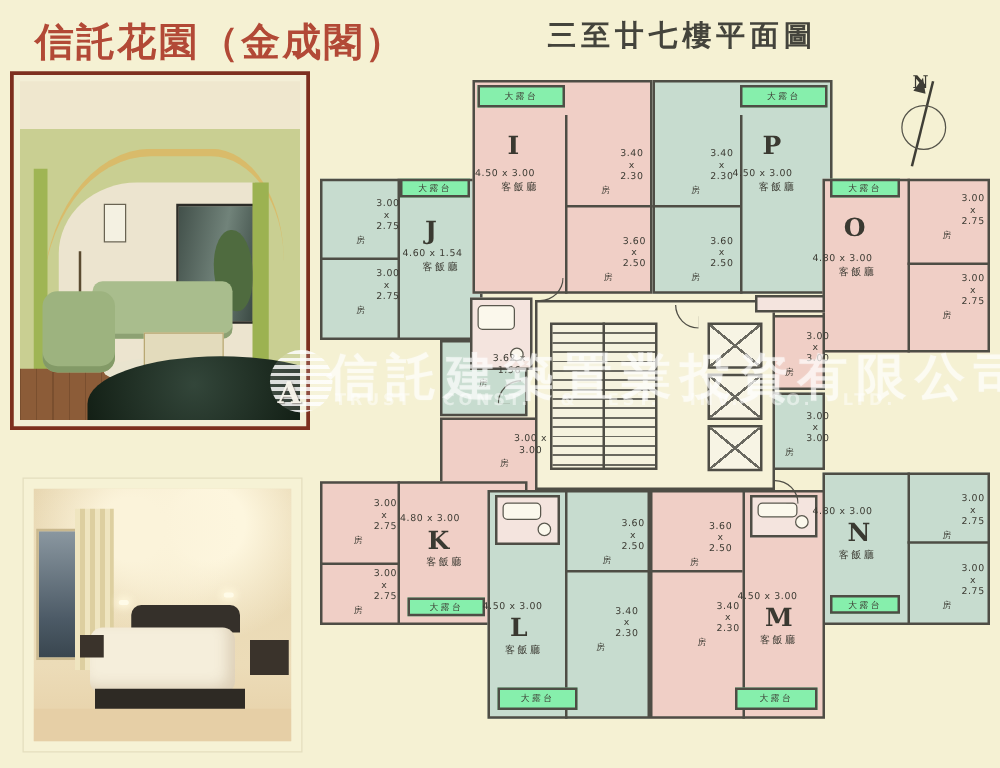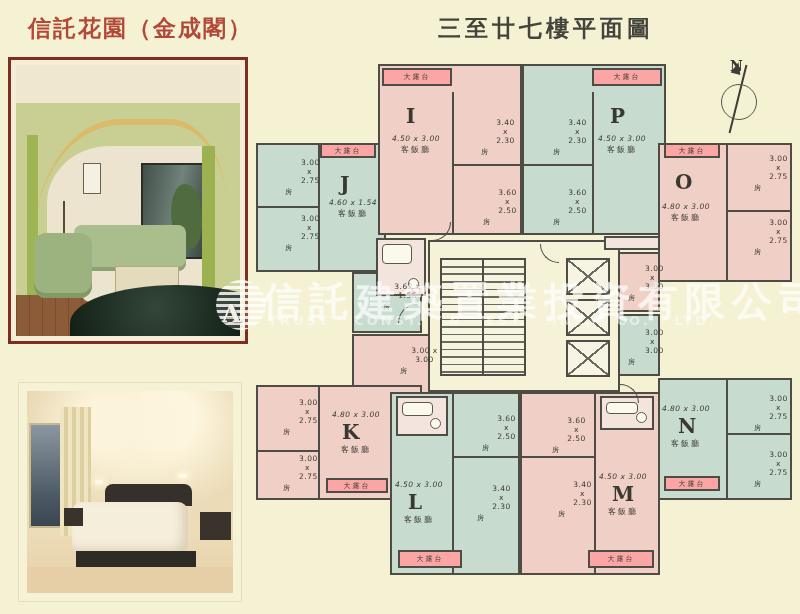--- a/index.html
+++ b/index.html
@@ -1,45 +1,45 @@
 <!DOCTYPE html>
 <html><head>
 <meta charset="utf-8">
 <style>
   html,body{margin:0;padding:0;}
   body{width:800px;height:614px;position:relative;overflow:hidden;
        background:#f5f1d3;font-family:"DejaVu Sans","Liberation Sans",sans-serif;}
   .abs{position:absolute;}
   
-  .title-l{left:28px;top:13px;font-size:23px;font-weight:bold;color:#b24936;letter-spacing:2px;}
+  .title-l{left:28px;top:13px;font-size:31px;font-weight:bold;color:#b24936;letter-spacing:2px;}
   .title-r{left:438px;top:13px;font-size:23px;font-weight:bold;color:#44443c;letter-spacing:4px;}
   
   .photo1{left:8px;top:57px;width:224px;height:271px;border:3px solid #7d2f1f;background:#f3eed6;padding:5px;}
   .scene1{position:relative;width:100%;height:100%;overflow:hidden;
           background:linear-gradient(#efe7ce 0 14%,#c9cf92 14% 100%);}
   .photo2{left:18px;top:382px;width:206px;height:202px;background:#f6f2d5;padding:8px;border:1px solid #e4debd;}
   .scene2{position:relative;width:100%;height:100%;overflow:hidden;
           background:radial-gradient(circle at 38% 16%,#fbf3da 0 12%,transparent 40%),
                      radial-gradient(circle at 68% 14%,#fdf6de 0 13%,transparent 42%),
                      linear-gradient(180deg,#e7d6b0,#ecdcb8 70%,#e6cfa6);}
   
   #plan{left:248px;top:56px;width:552px;height:552px;}
   .blk{position:absolute;border:2.5px solid #4e4d45;box-sizing:border-box;}
   .pink{background:#f0cfc6;}
   .green{background:#c7dccf;}
   .cream{background:#f6f2d8;}
   .wall{position:absolute;background:#4e4d45;}
-  .balc{position:absolute;border:2px solid #4e4d45;background:#fca5a5;box-sizing:border-box;
+  .balc{position:absolute;border:2px solid #4e4d45;background:#86efac;box-sizing:border-box;
         display:flex;align-items:center;justify-content:center;font-size:7px;color:#3c3b33;letter-spacing:2px;}
   .letter{position:absolute;font-family:"DejaVu Serif","Liberation Serif",serif;font-weight:bold;
           font-size:20px;color:#3a3931;}
   .rlbl{position:absolute;text-align:center;color:#3c3b33;}
   .rlbl .dim{display:block;font-size:7.5px;letter-spacing:.5px;margin-left:41px;}
   .rlbl .zh{display:block;font-size:7px;margin-top:2px;letter-spacing:1px;}
-  .liv{position:absolute;text-align:center;color:#3c3b33;font-size:7.5px;letter-spacing:.5px;font-style:italic;}
+  .liv{position:absolute;color:#3c3b33;font-size:7.5px;letter-spacing:.5px;}
   .livzh{position:absolute;text-align:center;color:#3c3b33;font-size:8px;letter-spacing:2px;}
   .stairs{position:absolute;border:2px solid #4e4d45;box-sizing:border-box;background:
      repeating-linear-gradient(to bottom,#f6f3df 0 6px,#6a6960 6px 7.5px);}
   .stairmid{position:absolute;background:#4e4d45;}
   .lift{position:absolute;width:44px;height:37px;border:2px solid #4e4d45;box-sizing:border-box;background:
      linear-gradient(to top right,transparent calc(50% - 1px),#6a6960 calc(50% - 1px) calc(50% + 1px),transparent calc(50% + 1px)),
      linear-gradient(to bottom right,transparent calc(50% - 1px),#6a6960 calc(50% - 1px) calc(50% + 1px),transparent calc(50% + 1px)),#f7f4e4;}
   .bath{position:absolute;border:2px solid #4e4d45;box-sizing:border-box;background:#f4e4de;}
   .tub{position:absolute;left:4px;top:4px;width:60%;height:34%;border:1.5px solid #5a584e;border-radius:4px;background:#fbf8ec;}
   .wc{position:absolute;right:5px;bottom:5px;width:9px;height:9px;border:1.5px solid #5a584e;border-radius:50%;background:#fbf8ec;}

